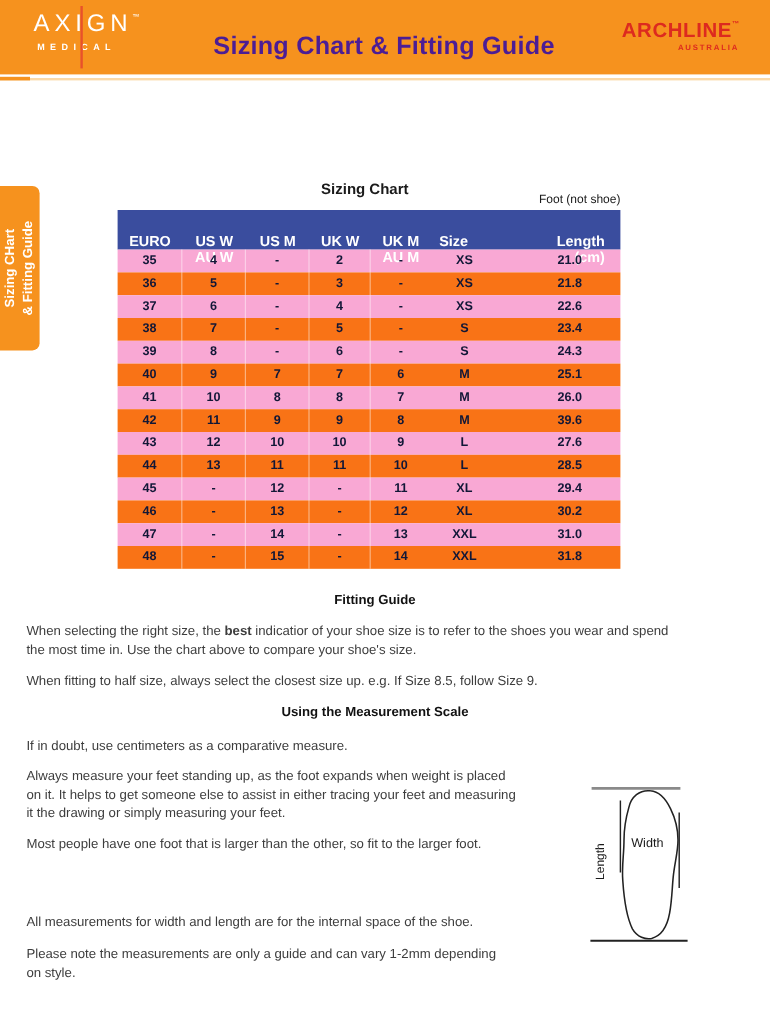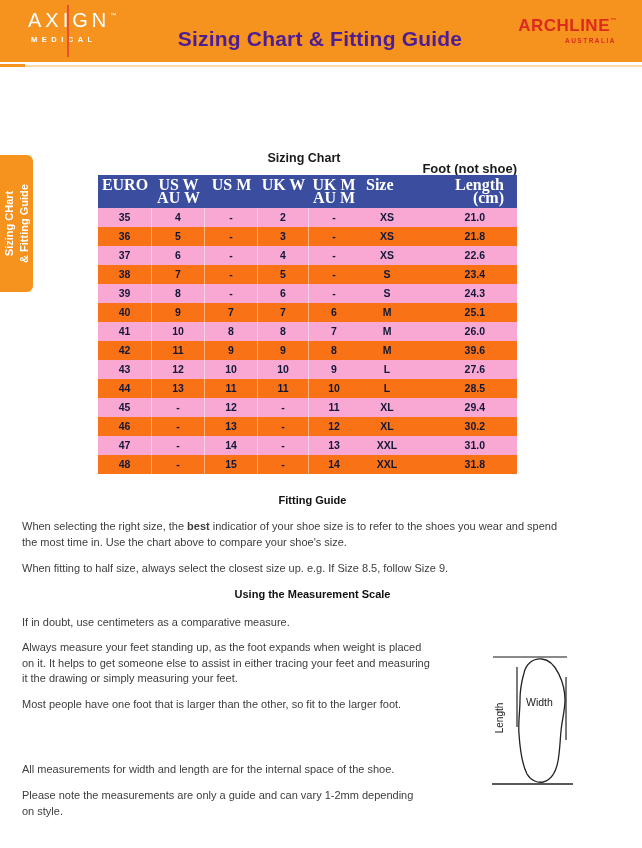--- a/index.html
+++ b/index.html
@@ -28,27 +28,27 @@
               background:#F6921E; border-radius:0 6px 6px 0; }
   .side-tab-text { position:absolute; left:0; top:137px; width:137px; height:33px;
                    transform:rotate(-90deg); transform-origin:0 0;
                    text-align:center; color:#fff; font-weight:bold; font-size:11px;
                    line-height:15px; padding-top:2px; }
 
   
   .chart-title { position:absolute; left:98px; top:151px; width:412px; text-align:center;
                  font-weight:bold; font-size:12.5px; color:#1a1a1a; }
   .foot-note   { position:absolute; left:340px; top:161px; width:177px; text-align:right;
-                 font-weight:bold; font-size:13px; color:#1a1a1a; }
+                 font-weight:normal; font-size:10px; color:#1a1a1a; }
 
   
   .sizing-table { position:absolute; left:98px; top:175px; width:419px; }
   .thead { display:flex; background:#3A4D9E; height:33px; }
-  .hc { color:#fff; font-weight:bold; font-size:16px; line-height:13px; padding-top:3px;
-        text-align:center;font-family:Liberation Serif, serif; }
+  .hc { color:#fff; font-weight:bold; font-size:12px; line-height:13px; padding-top:20px;
+        text-align:center; }
   .c0{width:54px;} .c1{width:53px;} .c2{width:53px;} .c3{width:51px;}
   .c4{width:50px;} .c5{width:56px;} .c6{width:102px;}
   .hc.c5 { text-align:left; padding-left:7px; }
   .hc.c6 { text-align:right; padding-right:13px; }
   .tr { display:flex; height:19px; background:#f9a8d4; }
   .tr.alt { background:#f97316; }
   .td { line-height:19px; text-align:center; font-size:10.5px; font-weight:bold; color:#111737; }
   .td.c0,.td.c1,.td.c2,.td.c3 { border-right:1px solid rgba(255,255,255,0.45); }
   .td.c6 { text-align:right; padding-right:32px; }
 

